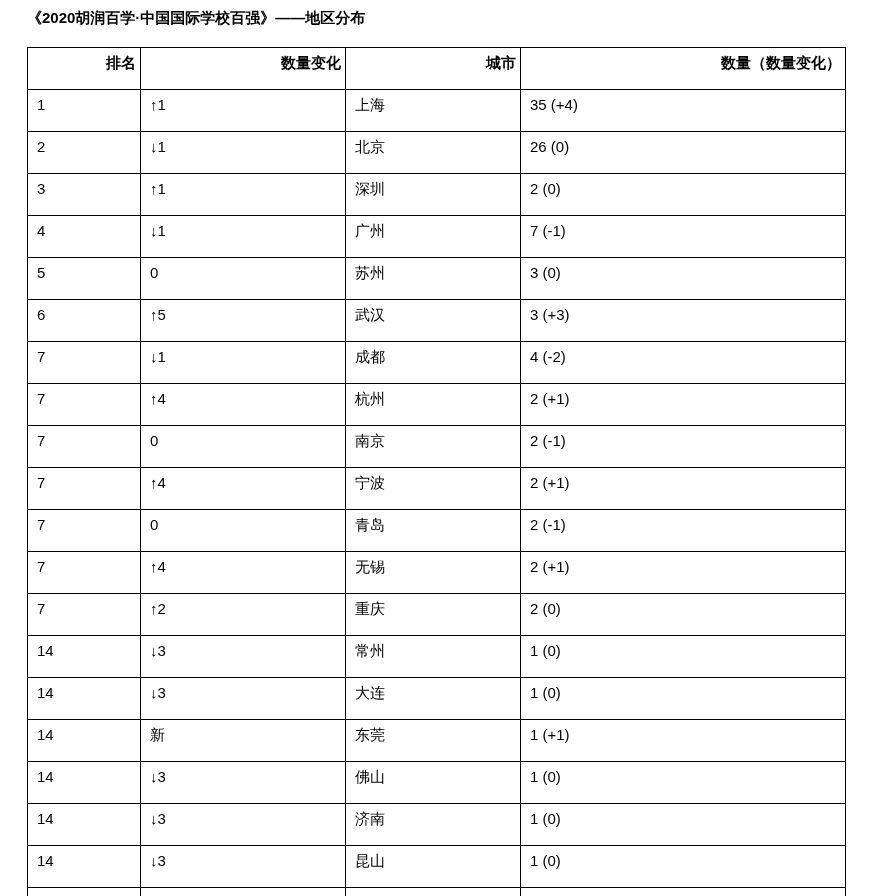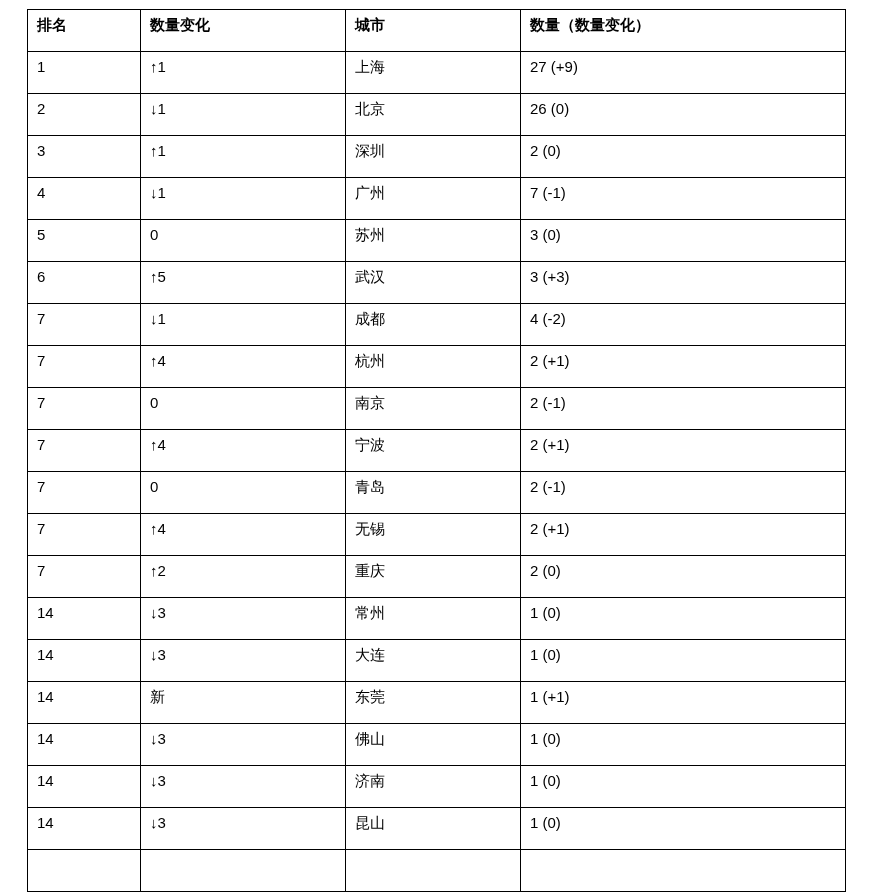--- a/index.html
+++ b/index.html
@@ -41,26 +41,28 @@
     font-size: 15px;
     line-height: 17px;
     height: 42px;
     box-sizing: border-box;
     padding: 6px 4px 4px 9px;
     overflow: hidden;
     white-space: nowrap;
   }
   table.region-table th {
     font-weight: bold;
+    text-align: right;
   }
 </style>
 </head>
 <body>
 
 <div class="page">
+  <h1 class="doc-title">《2020胡润百学·中国国际学校百强》——地区分布</h1>
 
   <table class="region-table">
     <colgroup>
       <col class="c1">
         <col class="c2">
         <col class="c3">
         <col class="c4">
     </colgroup>
     <thead>
       <tr>
@@ -68,21 +70,21 @@
         <th>数量变化</th>
         <th>城市</th>
         <th>数量（数量变化）</th>
       </tr>
     </thead>
     <tbody>
         <tr>
           <td>1</td>
           <td>↑1</td>
           <td>上海</td>
-          <td>27 (+9)</td>
+          <td>35 (+4)</td>
         </tr>
         <tr>
           <td>2</td>
           <td>↓1</td>
           <td>北京</td>
           <td>26 (0)</td>
         </tr>
         <tr>
           <td>3</td>
           <td>↑1</td>

